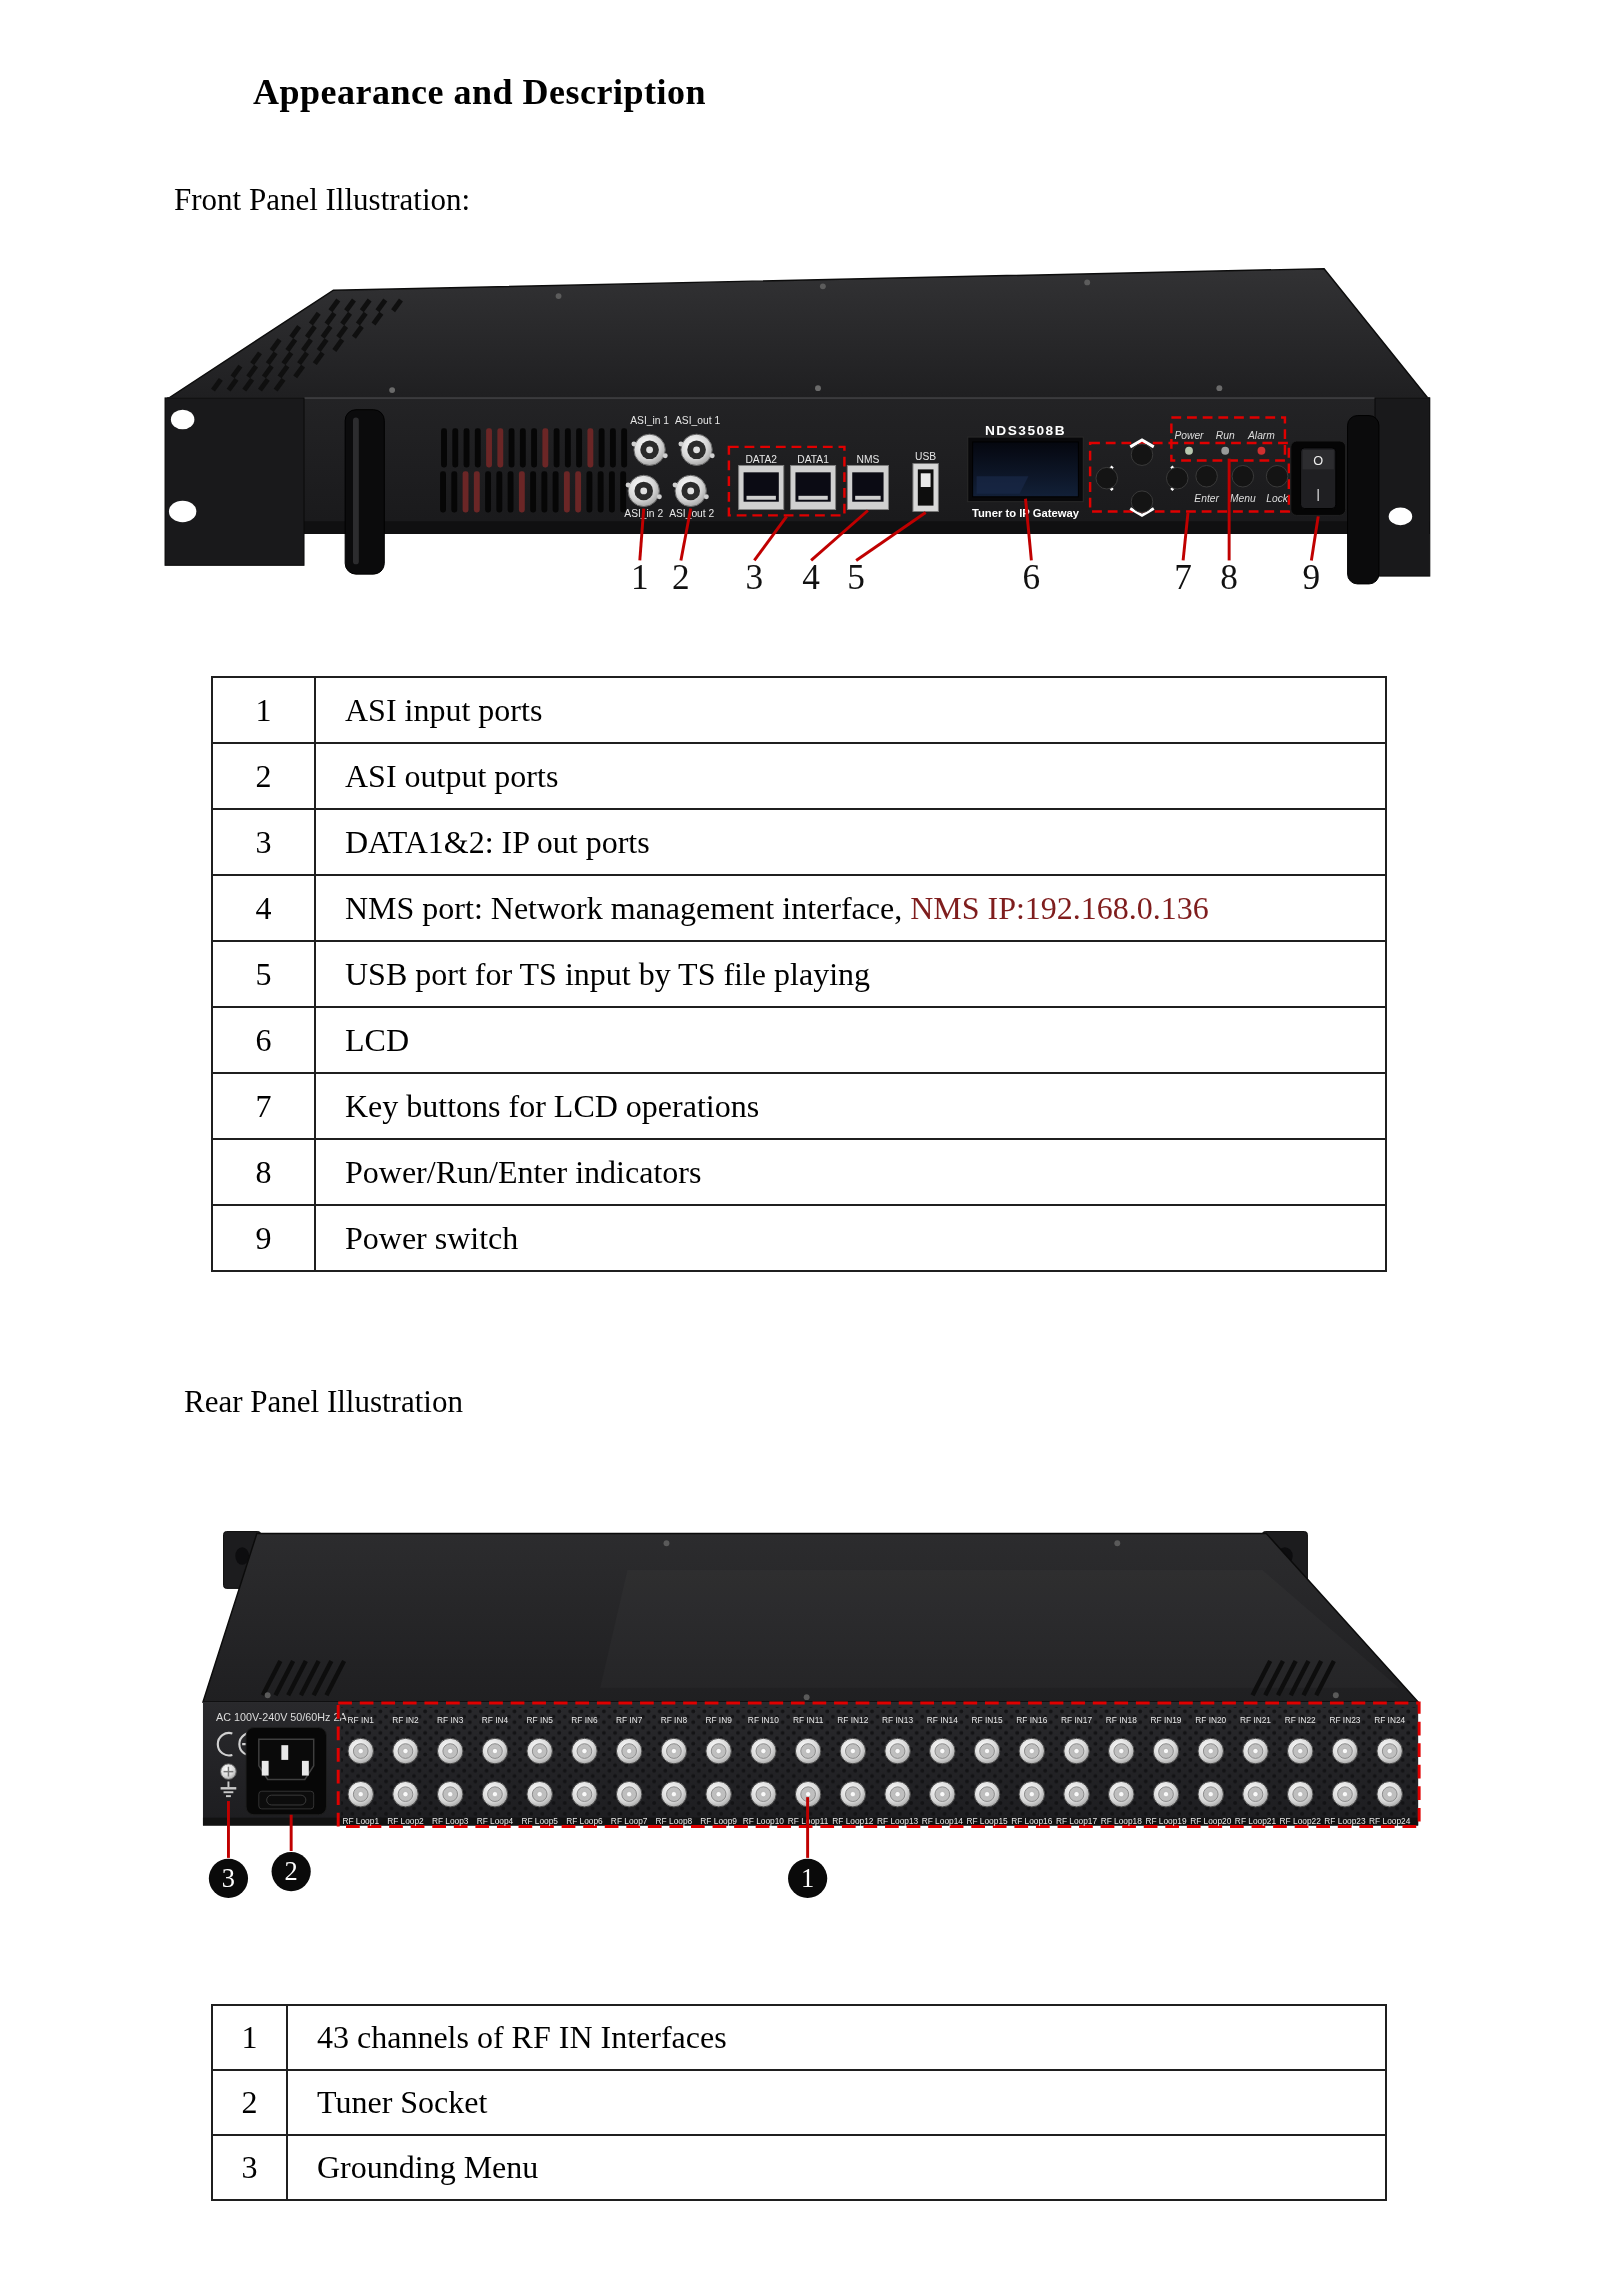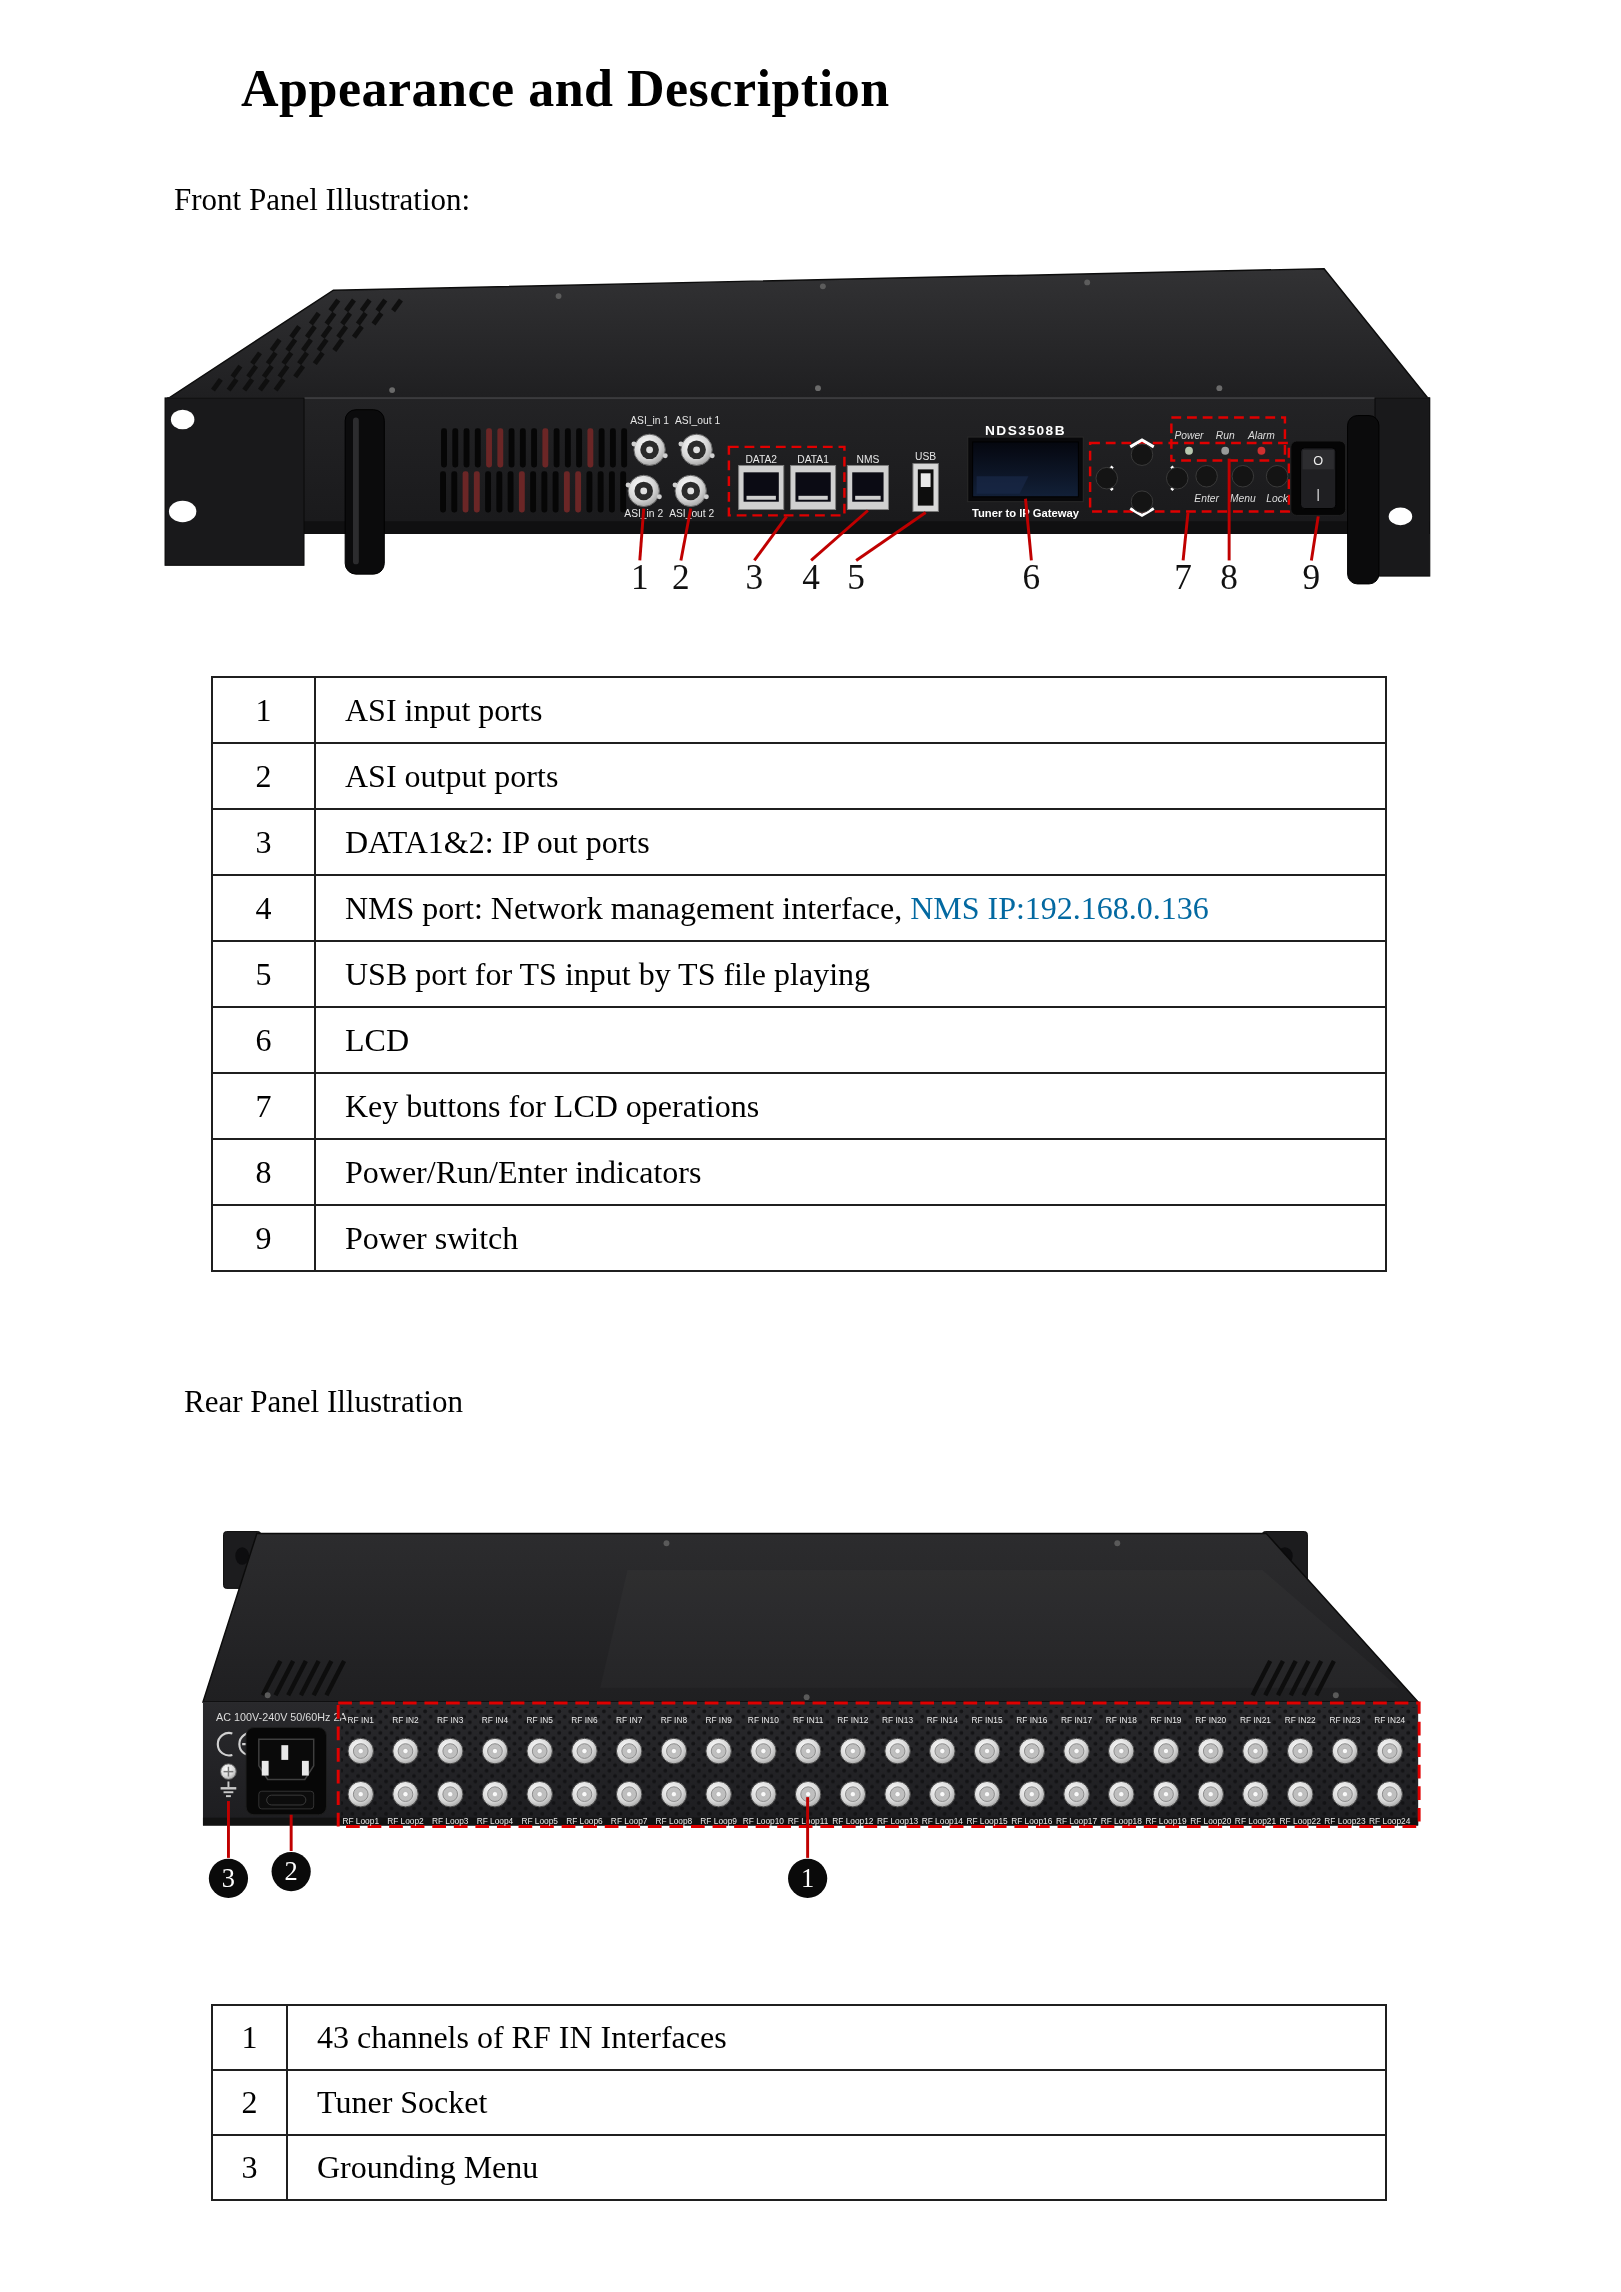--- a/index.html
+++ b/index.html
@@ -1,18 +1,18 @@
 <!DOCTYPE html>
 <html><head>
 <meta charset="utf-8">
 <style>
   html,body{margin:0;padding:0;background:#fff;}
   .page{position:relative;width:1621px;height:2293px;background:#ffffff;overflow:hidden;
         font-family:"Liberation Serif","DejaVu Serif",serif;color:#000;}
-  h1.title{position:absolute;left:241px;top:59px;margin:0;font-size:52px;font-weight:700;
+  h1.title{position:absolute;left:241px;top:59px;margin:12px;font-size:36px;font-weight:700;
         letter-spacing:0.5px;font-family:"Liberation Serif","DejaVu Serif",serif;}
   h2.sec{position:absolute;margin:0;font-weight:400;font-size:31px;
         font-family:"Liberation Serif","DejaVu Serif",serif;}
   #front-heading{left:174px;top:182px;}
   #rear-heading{left:184px;top:1384px;}
 
   svg{position:absolute;}
   #front-svg{left:137px;top:255px;}
   #rear-svg{left:137px;top:1509px;}
   svg text{font-family:"Liberation Sans","DejaVu Sans",sans-serif;}
@@ -29,21 +29,21 @@
   .dashed-box{fill:none;stroke:#e00000;stroke-width:2.5;stroke-dasharray:10 6;}
 
   table.desc{position:absolute;border-collapse:collapse;table-layout:fixed;background:#fff;}
   #front-table{left:211px;top:676px;width:1176px;}
   #rear-table{left:211px;top:2004px;width:1176px;}
   table.desc td{border:2px solid #1f1f1f;font-size:32px;vertical-align:middle;}
   #front-table td{height:62px;}
   #rear-table td{height:61px;}
   td.cell-num{text-align:center;}
   td.cell-desc{padding-left:29px;}
-  .red-text{color:#0369a1;}
+  .red-text{color:#7f1d1d;}
 </style>
 </head>
 <body>
 
 <div class="page">
 
   <h1 class="title">Appearance and Description</h1>
   <h2 class="sec" id="front-heading">Front Panel Illustration:</h2>
 
   <svg id="front-svg" width="1313" height="372" viewBox="0 0 1340 380">

